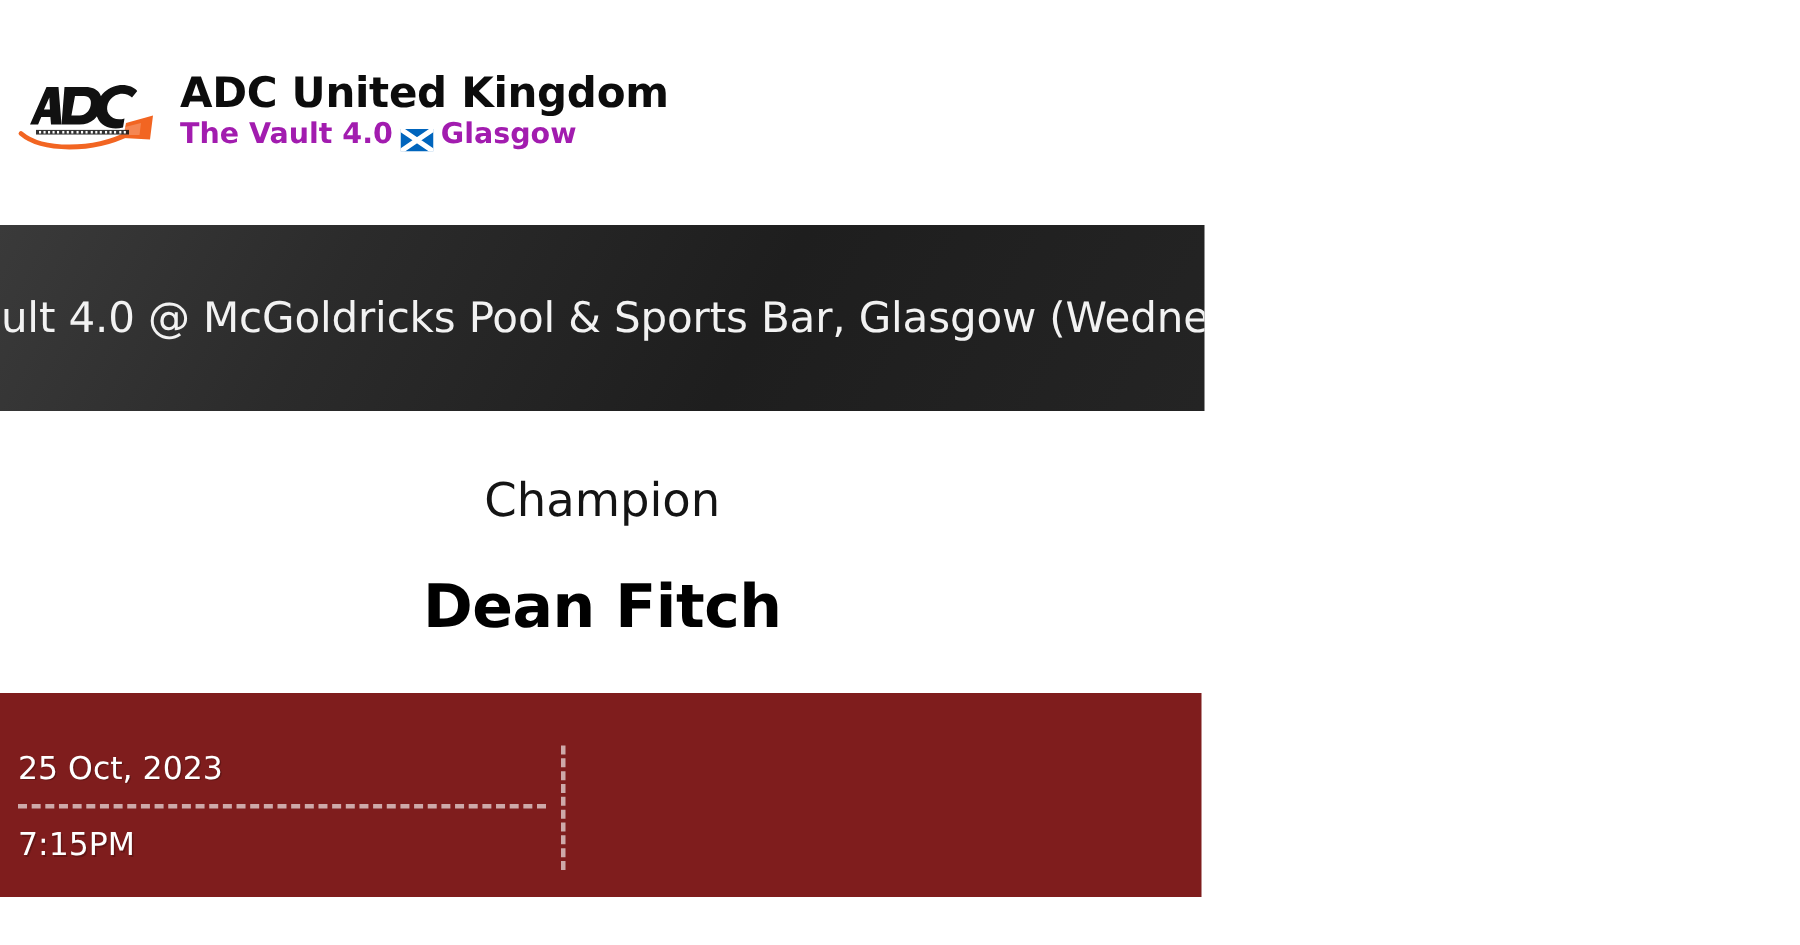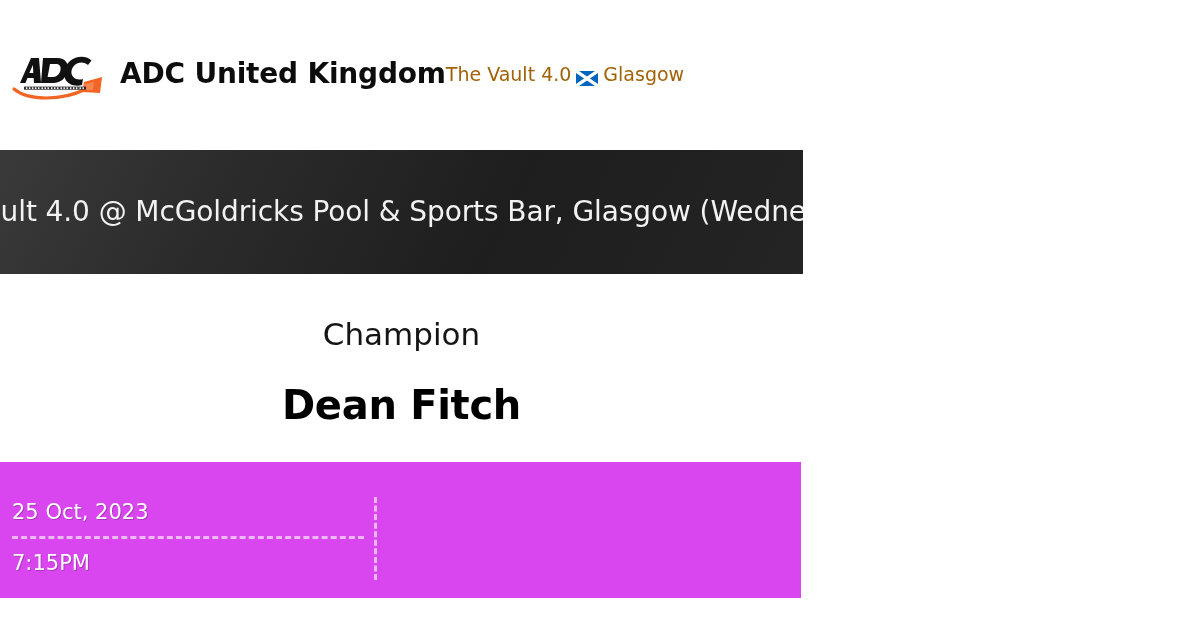--- a/index.html
+++ b/index.html
@@ -41,37 +41,37 @@
     width: 100px;
     height: 58px;
     position: relative;
     flex: 0 0 auto;
     margin-right: 10px;
   }
   .logo-box svg { display: block; }
 
   .header-text {
     display: flex;
-    flex-direction: row;
+    flex-direction: column;
     justify-content: center;
   }
   .org-title {
     font-family: "DejaVu Sans", sans-serif;
     font-size: 28px;
     font-weight: bold;
     color: #0c0c0c;
     letter-spacing: -0.2px;
     line-height: 1.12;
     white-space: nowrap;
   }
   .org-sub {
     font-family: "DejaVu Sans", sans-serif;
     font-size: 19px;
-    font-weight: normal;
-    color: #a16207;
+    font-weight: bold;
+    color: #a21caf;
     line-height: 1.25;
     white-space: nowrap;
     display: flex;
     align-items: center;
     gap: 5px;
     margin-top: 1px;
   }
   .flag-icon {
     display: inline-block;
     width: 22px;
@@ -135,21 +135,21 @@
     text-align: center;
   }
 
   
   .footer {
     position: absolute;
     left: 0;
     top: 462px;
     width: 801px;
     height: 136px;
-    background: #d946ef;
+    background: #7f1d1d;
     box-sizing: border-box;
   }
   .footer-datetime {
     position: absolute;
     left: 12px;
     top: 40px;
     width: 352px;
   }
   .dt-line {
     font-family: "DejaVu Sans", sans-serif;

